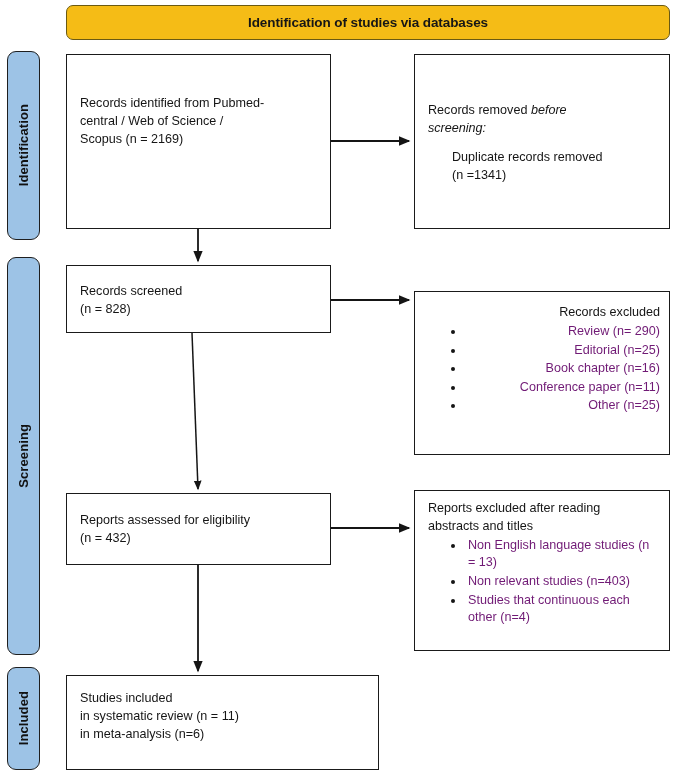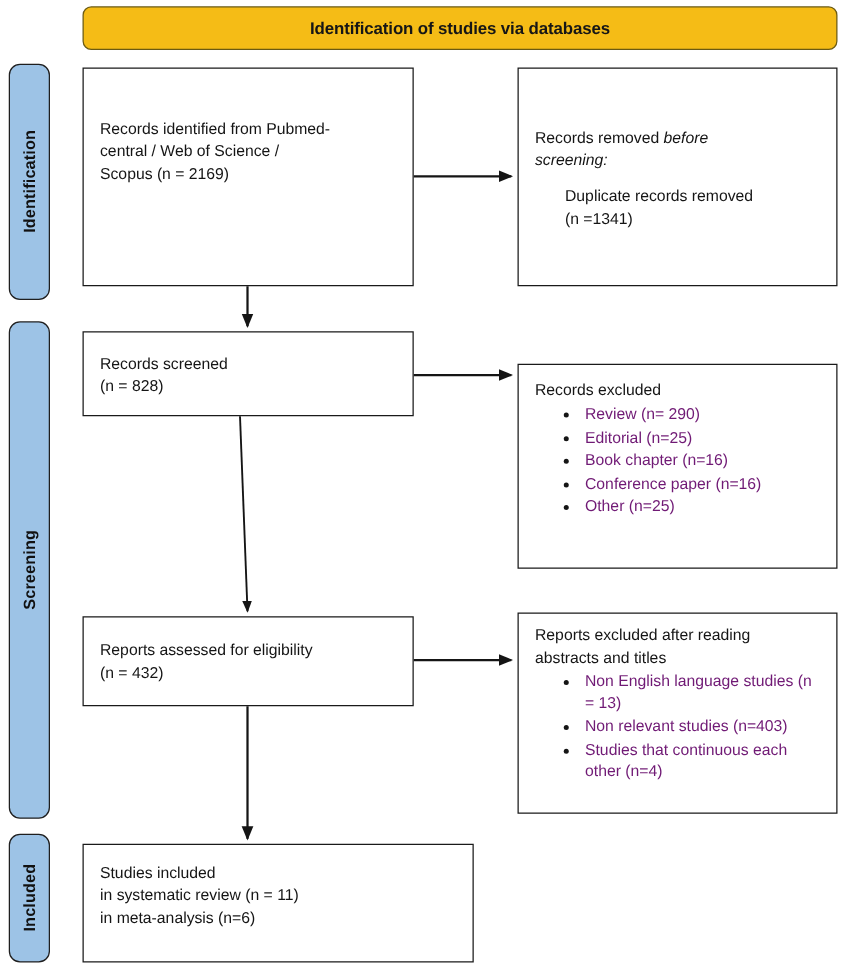--- a/index.html
+++ b/index.html
@@ -87,21 +87,21 @@
 
   #box-identified     { left: 66px;  top: 54px;  width: 265px; height: 175px; }
   #box-identified .box-inner { top: 40px; }
 
   #box-removed        { left: 414px; top: 54px; width: 256px; height: 175px; }
   #box-removed .box-inner { top: 23px; margin-top: 24px; }
 
   #box-screened       { left: 66px;  top: 265px; width: 265px; height: 68px; }
   #box-screened .box-inner { top: 17px; }
 
-  #box-rec-excluded   { left: 414px; top: 291px; width: 256px; height: 164px; }
+  #box-rec-excluded   { left: 414px; top: 291px; width: 256px; height: 164px; text-align: right; }
   #box-rec-excluded .box-inner { top: 12px; }
 
   #box-eligibility    { left: 66px;  top: 493px; width: 265px; height: 72px; }
   #box-eligibility .box-inner { top: 18px; }
 
   #box-rep-excluded   { left: 414px; top: 490px; width: 256px; height: 161px; }
   #box-rep-excluded .box-inner { top: 9px; }
 
   #box-included       { left: 66px;  top: 675px; width: 313px; height: 95px; }
   #box-included .box-inner { top: 14px; }
@@ -189,21 +189,21 @@
     </div>
   </div>
 
   <div class="box" id="box-rec-excluded">
     <div class="box-inner">
       <span class="line">Records excluded</span>
       <ul class="bullets">
         <li>Review (n= 290)</li>
         <li>Editorial (n=25)</li>
         <li>Book chapter (n=16)</li>
-        <li>Conference paper (n=16)</li>
+        <li>Conference paper (n=11)</li>
         <li>Other (n=25)</li>
       </ul>
     </div>
   </div>
 
   <div class="box" id="box-eligibility">
     <div class="box-inner">
       <span class="line">Reports assessed for eligibility</span>
       <span class="line">(n = 432)</span>
     </div>

